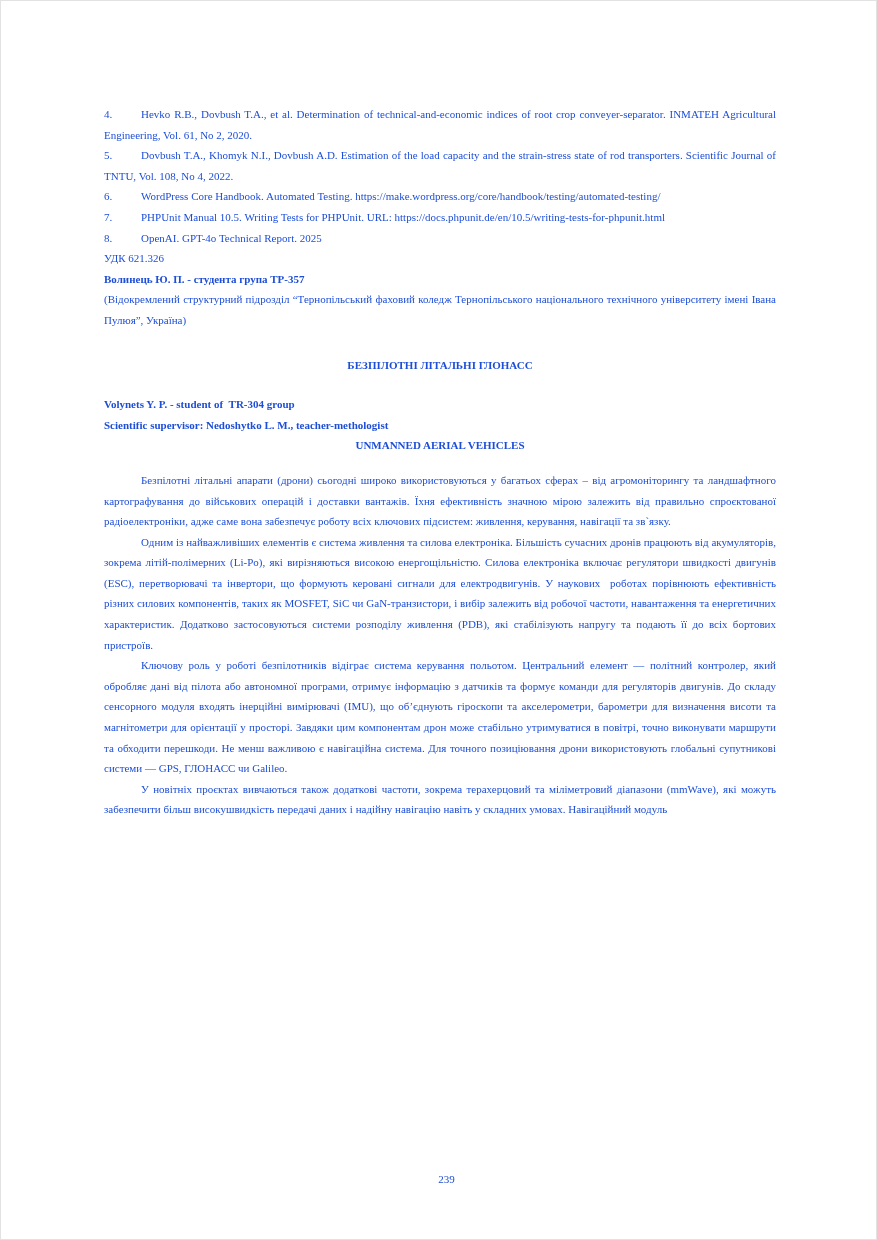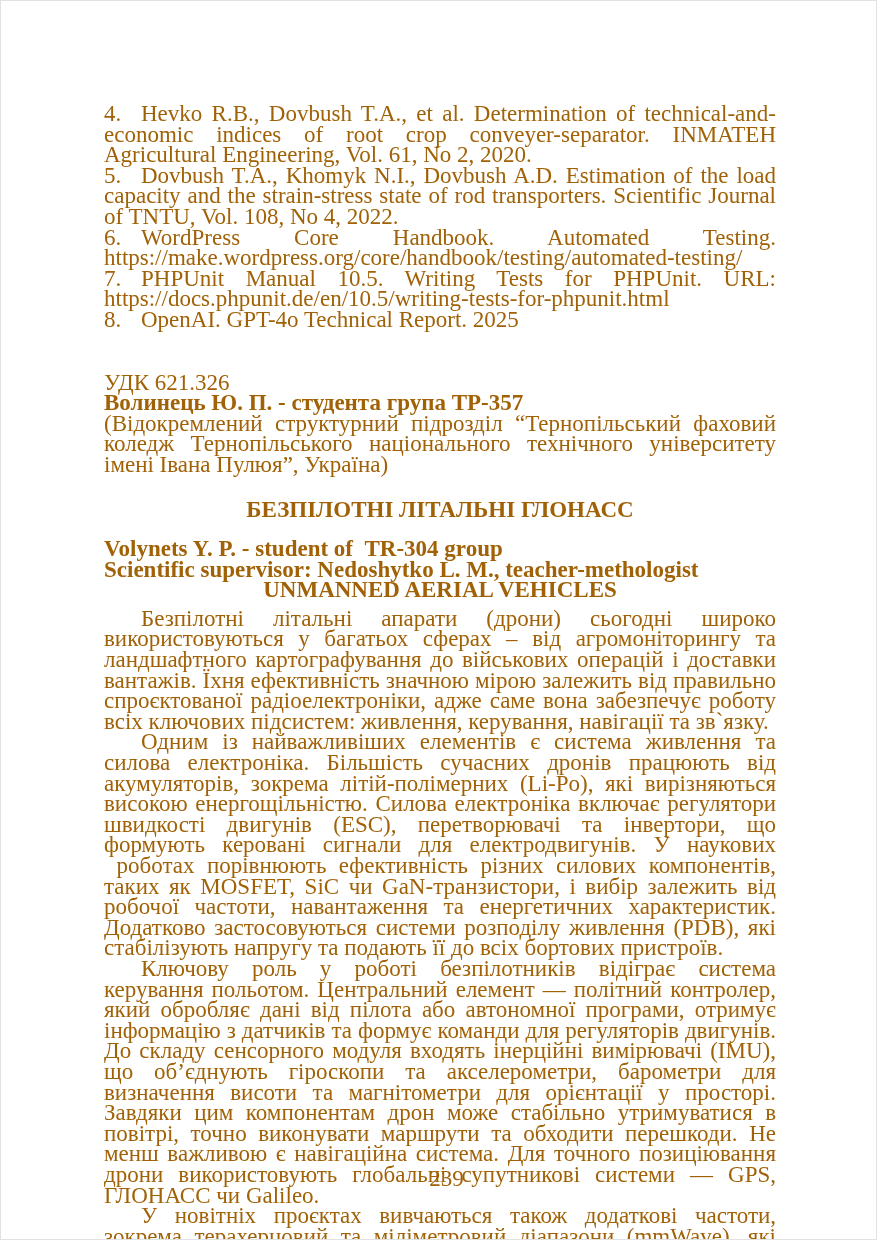--- a/index.html
+++ b/index.html
@@ -5,47 +5,47 @@
   * { margin: 0; padding: 0; box-sizing: border-box; }
   html, body { background: #f2f2f2; }
   .page {
     position: relative;
     width: 877px;
     height: 1240px;
     margin: 0 auto;
     background: #ffffff;
     border: 1px solid #e2e2e2;
     font-family: "Liberation Serif", "DejaVu Serif", serif;
-    font-size: 23px;
+    font-size: 11px;
     line-height: 20.6px;
-    color: #a16207;
+    color: #1d4ed8;
     overflow: hidden;
   }
   .content {
     position: absolute;
     left: 103px;
     right: 100px;
     top: 103px;
   }
   p.ref { text-align: justify; }
   .ref-num { display: inline-block; width: 37px; }
-  .udc-block { margin-top: 42px; }
+  .udc-block { }
   .line { text-align: left; }
   .just { text-align: justify; }
   .bold { font-weight: bold; }
   .title-uk {
     margin-top: 24px;
     text-align: center;
     font-weight: bold;
   }
   .en-block { margin-top: 19px; }
   .en-block p { font-weight: bold; }
   .title-en { text-align: center; }
   .body-par { text-align: justify; text-indent: 37px; }
-  .body-par.first { margin-top: 8px; }
+  .body-par.first { margin-top: 14px; }
   .page-number {
     position: absolute;
     top: 1168px;
     left: 0;
     width: 100%;
     text-align: center;
     padding-left: 16px;
   }
 </style>
 </head>

